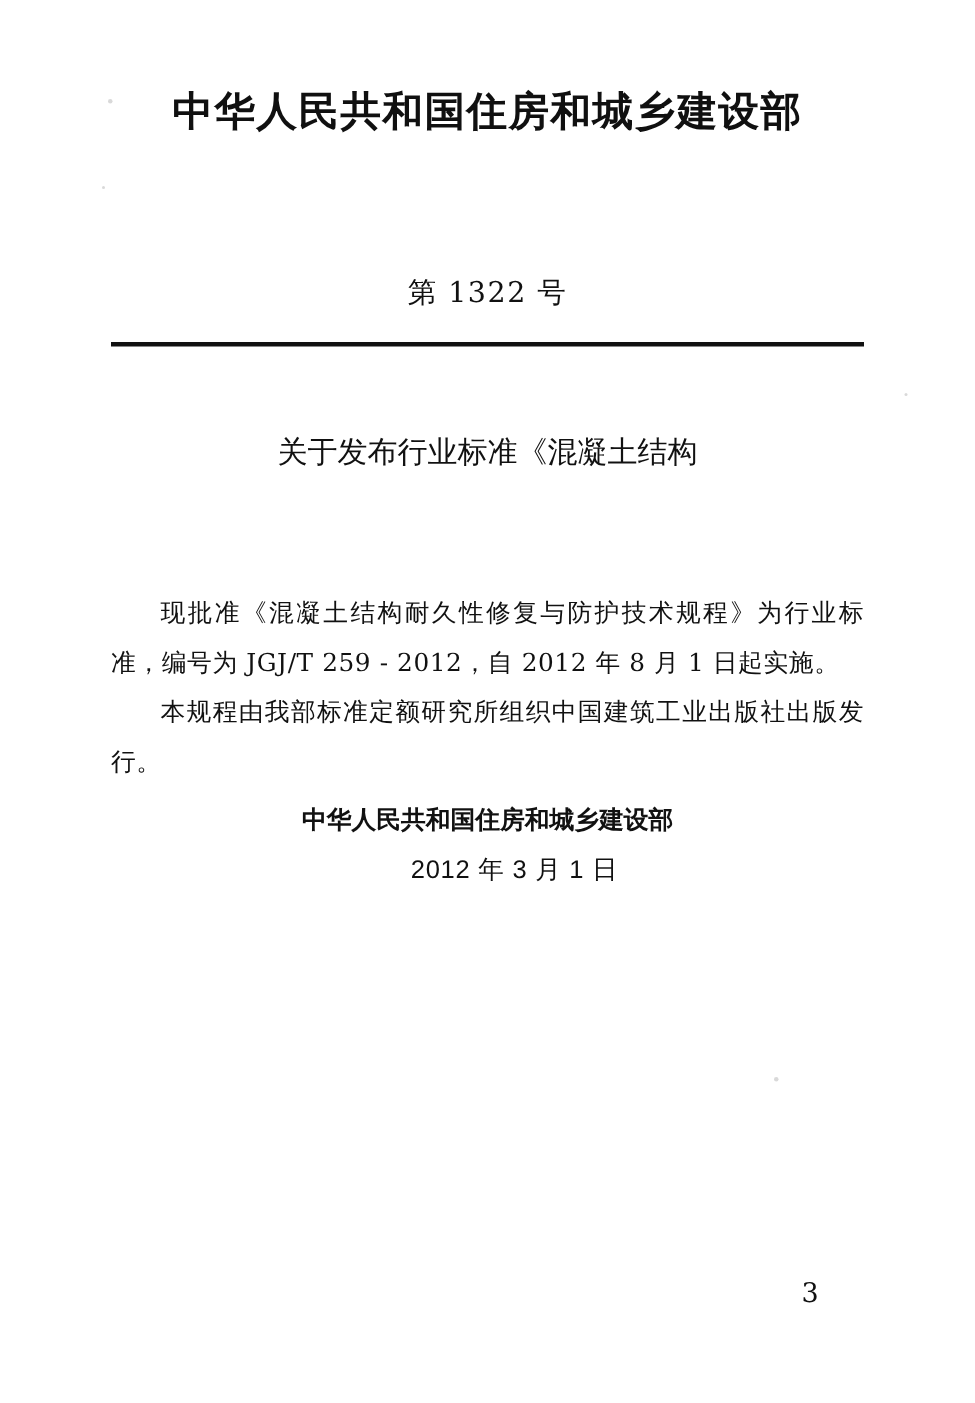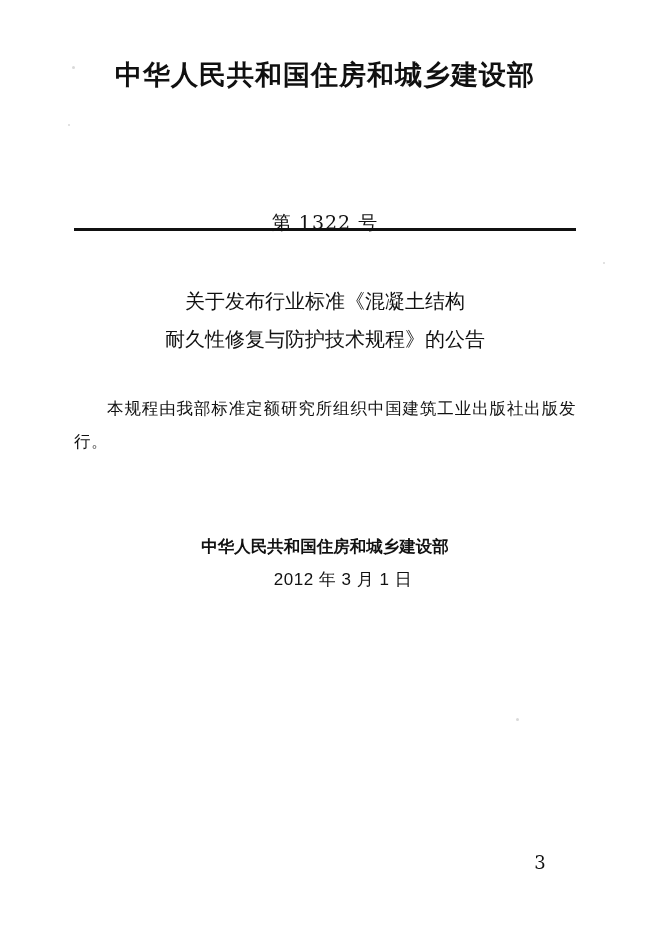--- a/index.html
+++ b/index.html
@@ -53,21 +53,20 @@
   .notice-number {
     position: absolute;
     top: 182px;
     left: 0;
     width: 650px;
     text-align: center;
     font-family: "DejaVu Serif", "Liberation Serif", serif;
     font-size: 19px;
     letter-spacing: 1px;
     color: #111111;
-    margin-top: 28px;
   }
 
   
   .rule {
     position: absolute;
     top: 228px;
     left: 74px;
     width: 502px;
     height: 3px;
     background: #111111;
@@ -162,24 +161,24 @@
   <div class="masthead">
     <div class="masthead-line1">中华人民共和国住房和城乡建设部</div>
   </div>
 
   <div class="notice-number">第 1322 号</div>
 
   <div class="rule"></div>
 
   <div class="doc-title">
     <div>关于发布行业标准《混凝土结构</div>
-    <div>耐久性修复与防护技术规程》的公告</div>
   </div>
 
   <div class="body-block">
+    <p>现批准《混凝土结构耐久性修复与防护技术规程》为行业标准，编号为 JGJ/T 259 - 2012，自 2012 年 8 月 1 日起实施。</p>
     <p>本规程由我部标准定额研究所组织中国建筑工业出版社出版发行。</p>
   </div>
 
   <div class="signature">
     <div>中华人民共和国住房和城乡建设部</div>
     <div class="sig-date">2012 年 3 月 1 日</div>
   </div>
 
   <div class="page-number">3</div>
 

